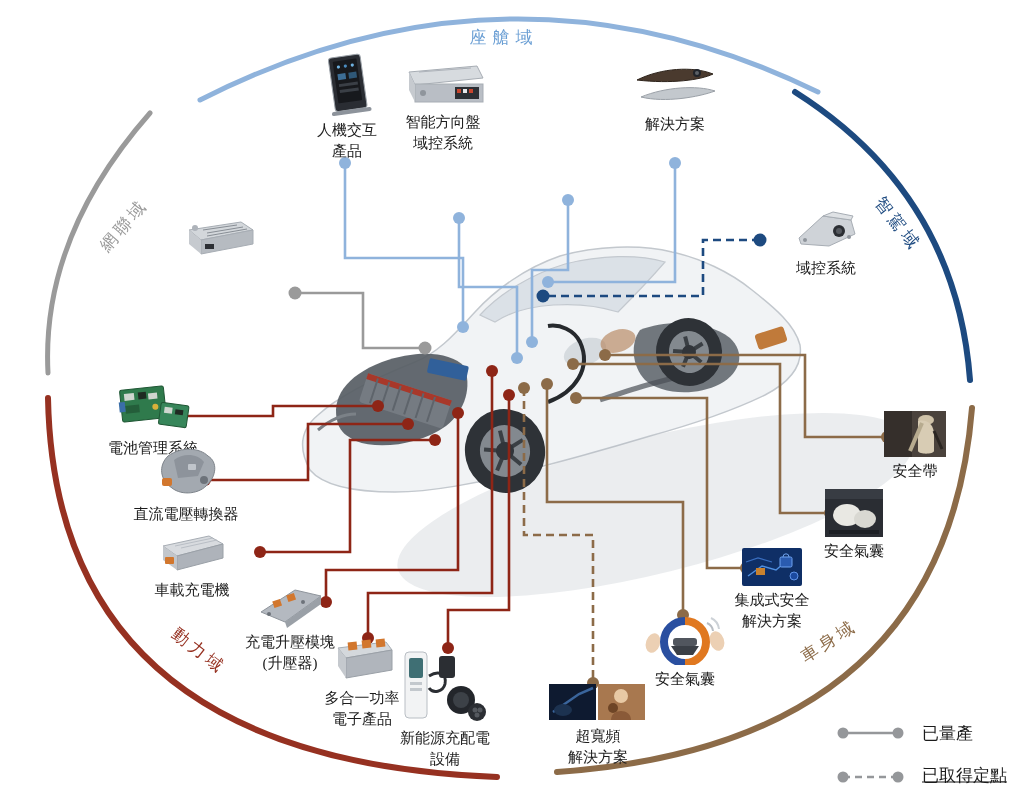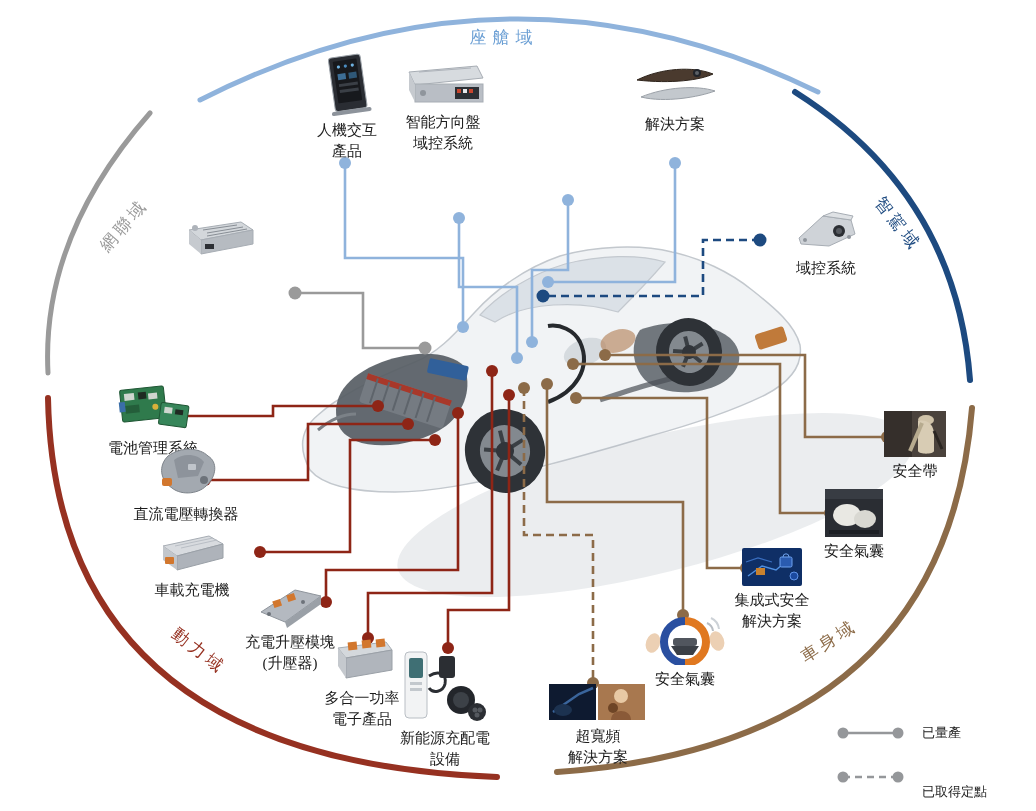--- a/index.html
+++ b/index.html
@@ -23,21 +23,21 @@
   .ln-driving{stroke:var(--c-driving);} .dt-driving{fill:var(--c-driving);}
   .ln-power{stroke:var(--c-power);}     .dt-power{fill:var(--c-power);}
   .ln-body{stroke:var(--c-body);}       .dt-body{fill:var(--c-body);}
   .ln-legend{stroke:var(--c-legend);}   .dt-legend{fill:var(--c-legend);}
   .dash{stroke-dasharray:8 5;}
   .product{position:absolute;text-align:center;}
   .pimg{display:flex;justify-content:center;align-items:flex-end;}
   .plabel{white-space:pre-line;font-size:15px;line-height:21px;margin-top:4px;}
   .domain-label{position:absolute;font-size:17px;letter-spacing:4px;white-space:nowrap;
                 transform:translate(-50%,-50%);}
-  .legend-label{position:absolute;font-size:13px;transform:translateY(-50%);white-space:nowrap;}
+  .legend-label{position:absolute;font-size:17px;transform:translateY(-50%);white-space:nowrap;}
 </style>
 </head>
 <body>
 
 <div id="stage">
 
   <svg id="overlay" width="1036" height="811" viewBox="0 0 1036 811">
 
     <g>
       <ellipse cx="655" cy="505" rx="265" ry="68" fill="#cdd2d7" opacity="0.4" transform="rotate(-14 655 505)"></ellipse>
@@ -405,15 +405,15 @@
         <circle cx="72" cy="14" r="7" fill="#e8c9a4"></circle>
         <path d="M62,38 C62,26 82,26 82,38 Z" fill="#8a5a38"></path>
         <circle cx="64" cy="26" r="5" fill="#6e4526"></circle>
       </svg>
     </div>
     <div class="plabel">超寬頻
 解決方案</div>
   </div>
 
   <div class="legend-label" style="left:922px;top:733px;">已量產</div>
-  <div class="legend-label" style="left:922px;top:792px;">已取得定點</div>
+  <div class="legend-label" style="left:922px;top:775px;text-decoration:underline;">已取得定點</div>
 
 </div>
 
 </body></html>

